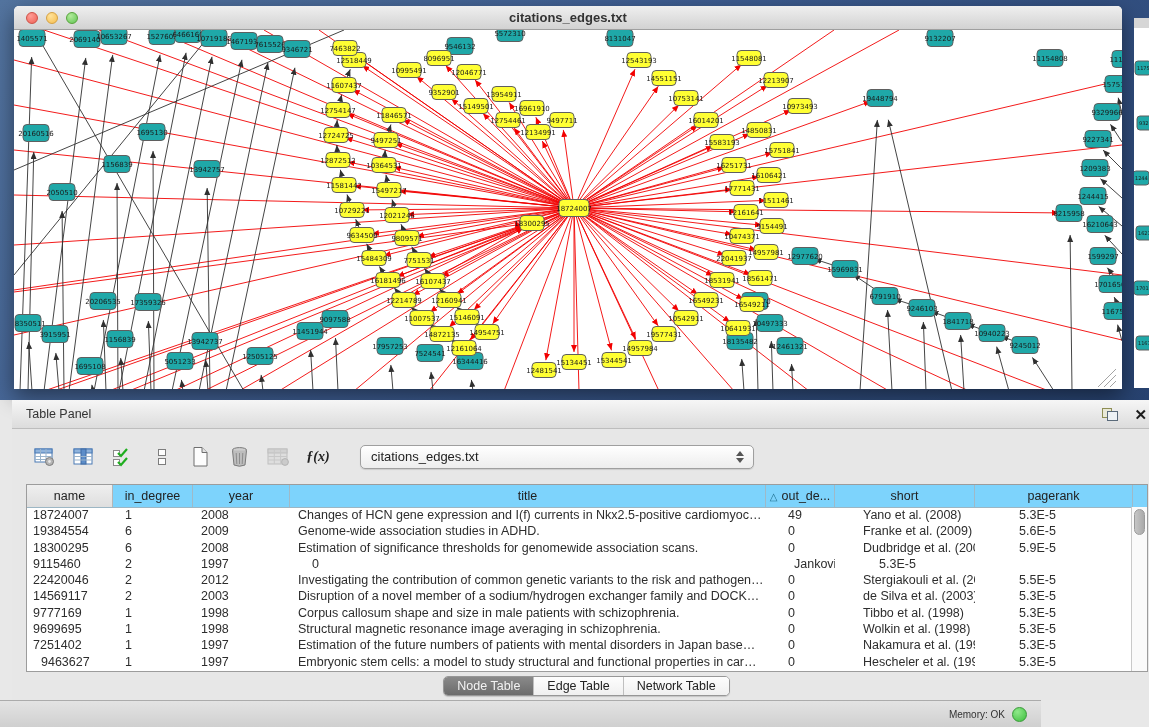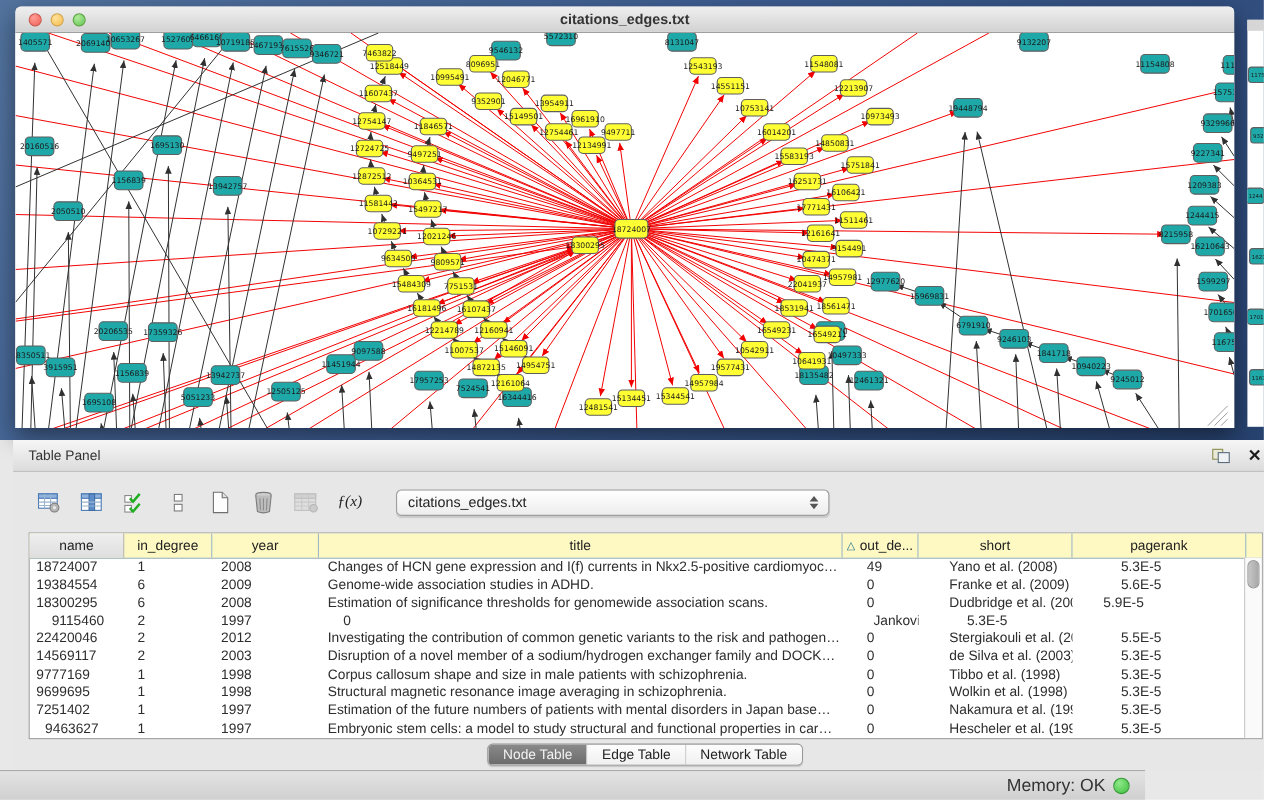--- a/index.html
+++ b/index.html
@@ -22,49 +22,49 @@
   .tpanel{position:absolute;left:12px;top:400px;width:1149px;height:300px;background:#e7e7e7;}
   .phead{height:28px;background:linear-gradient(#f6f6f6,#dcdcdc);border-bottom:1px solid #bdbdbd;
     display:flex;align-items:center;font-size:12.5px;color:#333;}
   .phead .ptitle{margin-left:14px;flex:1;}
   .float-ico{position:relative;width:16px;height:13px;margin-right:16px;cursor:pointer;}
   .float-ico::before{content:"";position:absolute;left:0;top:0;width:8px;height:8px;border:1px solid #8e8e55;background:#e9e9d8;}
   .float-ico::after{content:"";position:absolute;right:0;bottom:0;width:9px;height:8px;border:1px solid #5a6a7a;background:#eef2f5;}
   .close-x{font-size:15px;font-weight:bold;color:#1c1c1c;margin-right:14px;cursor:pointer;line-height:1;}
   .toolbar{height:55px;display:flex;align-items:center;padding-left:18px;}
   .tbtn{width:30px;height:26px;display:flex;align-items:center;justify-content:center;margin-right:9px;border-radius:3px;}
-  .fx{font-family:"Liberation Serif",serif;font-style:italic;font-weight:normal;font-size:14px;color:#222;text-align:center;}
+  .fx{font-family:"Liberation Serif",serif;font-style:italic;font-weight:bold;font-size:14px;color:#222;text-align:center;}
   .combo{width:392px;height:22px;margin-left:18px;border:1px solid #9f9f9f;border-radius:5px;
     background:linear-gradient(#ffffff,#ededed);display:flex;align-items:center;font-size:13px;color:#222;
     box-shadow:0 1px 1px rgba(0,0,0,.12);cursor:pointer;}
   .combo .ctext{flex:1;padding-left:10px;}
   .carrows{width:18px;display:flex;flex-direction:column;align-items:center;gap:2px;margin-right:4px;}
   .carrows i{width:0;height:0;border-left:4px solid transparent;border-right:4px solid transparent;display:block;}
   .carrows i.up{border-bottom:5px solid #555;}
   .carrows i.dn{border-top:5px solid #555;}
   .tablewrap{position:absolute;left:14px;top:84px;width:1122px;height:188px;background:#fff;border:1px solid #9c9c9c;box-sizing:border-box;}
-  .thead{display:grid;height:22px;background:#fef9c3;border-bottom:1px solid #9cb6c4;}
+  .thead{display:grid;height:22px;background:#7dd3fc;border-bottom:1px solid #9cb6c4;}
   .thead .hc{font-size:12.5px;color:#222;display:flex;align-items:center;justify-content:center;
     border-right:1px solid #9fb9c7;box-sizing:border-box;cursor:pointer;white-space:nowrap;overflow:hidden;}
   .thead .hc.gray{background:linear-gradient(#efefef,#dedede);border-right:1px solid #b5b5b5;}
   .thead .sorti{color:#20708f;font-size:10px;margin-right:4px;}
   .tbody{position:absolute;left:0;top:22px;right:16px;bottom:0;overflow:hidden;}
   .trow{display:grid;height:16.3px;line-height:16.3px;font-size:12.5px;color:#2d2d2d;cursor:default;}
   .trow .tc{white-space:nowrap;overflow:hidden;box-sizing:border-box;}
   .vsb{position:absolute;right:0;top:22px;bottom:0;width:16px;background:#fafafa;border-left:1px solid #c9c9c9;box-sizing:border-box;}
   .vsb .thumb{position:absolute;left:2px;top:2px;width:11px;height:26px;border-radius:6px;
     background:linear-gradient(90deg,#c6c6c6,#a9a9a9);border:1px solid #9a9a9a;box-sizing:border-box;}
   .tabzone{position:absolute;left:0;top:272px;width:1149px;height:28px;display:flex;align-items:center;justify-content:center;}
   .segctl{display:flex;border:1px solid #979797;border-radius:5px;overflow:hidden;background:#fdfdfd;box-shadow:0 1px 1px rgba(0,0,0,.15);}
   .seg{padding:2px 13px;font-size:12.5px;color:#222;border-right:1px solid #bfbfbf;cursor:pointer;background:linear-gradient(#fdfdfd,#f0f0f0);}
   .seg:last-child{border-right:none;}
   .seg.active{background:linear-gradient(#8a8a8a,#6b6b6b);color:#f3f3f3;}
   
   .statusbar{position:absolute;left:0;top:700px;width:1041px;height:27px;background:linear-gradient(#e3e3e3,#cfcfcf);
-    border-top:1px solid #ababab;display:flex;align-items:center;justify-content:flex-end;font-size:16px;color:#333;}
+    border-top:1px solid #ababab;display:flex;align-items:center;justify-content:flex-end;font-size:10px;color:#333;}
   .memdot{width:13px;height:13px;border-radius:50%;background:radial-gradient(circle at 35% 30%,#8fe98a,#3dbe3d);
     border:1px solid #379a37;margin:0 14px 0 7px;}
   svg text{font-family:"DejaVu Sans",sans-serif;}
 </style>
 </head>
 <body>
 
 <div class="desktop">
   <div class="gwin">
     <div class="titlebar">
@@ -910,24 +910,24 @@
           <div class="tc" style="padding-left: 28px;">Franke et al. (2009)</div>
           <div class="tc" style="padding-left: 44px;">5.6E-5</div>
         </div>
         <div class="trow" style="grid-template-columns: 86px 80px 97px 476px 69px 140px 158px;">
           <div class="tc" style="padding-left: 6px;">18300295</div>
           <div class="tc" style="padding-left: 12px;">6</div>
           <div class="tc" style="padding-left: 8px;">2008</div>
           <div class="tc" style="padding-left: 8px;">Estimation of significance thresholds for genomewide association scans.</div>
           <div class="tc" style="padding-left: 22px;">0</div>
           <div class="tc" style="padding-left: 28px;">Dudbridge et al. (2008)</div>
-          <div class="tc" style="padding-left: 28px;">5.9E-5</div>
+          <div class="tc" style="padding-left: 44px;">5.9E-5</div>
         </div>
         <div class="trow" style="grid-template-columns: 86px 80px 97px 476px 69px 140px 158px;">
-          <div class="tc" style="padding-left: 20px;">9115460</div>
+          <div class="tc" style="padding-left: 6px;">9115460</div>
           <div class="tc" style="padding-left: 12px;">2</div>
           <div class="tc" style="padding-left: 8px;">1997</div>
           <div class="tc" style="padding-left: 22px;">0</div>
           <div class="tc" style="padding-left: 28px;">Jankovic et al. (1997)</div>
           <div class="tc" style="padding-left: 44px;">5.3E-5</div>
         </div>
         <div class="trow" style="grid-template-columns: 86px 80px 97px 476px 69px 140px 158px;">
           <div class="tc" style="padding-left: 6px;">22420046</div>
           <div class="tc" style="padding-left: 12px;">2</div>
           <div class="tc" style="padding-left: 8px;">2012</div>

